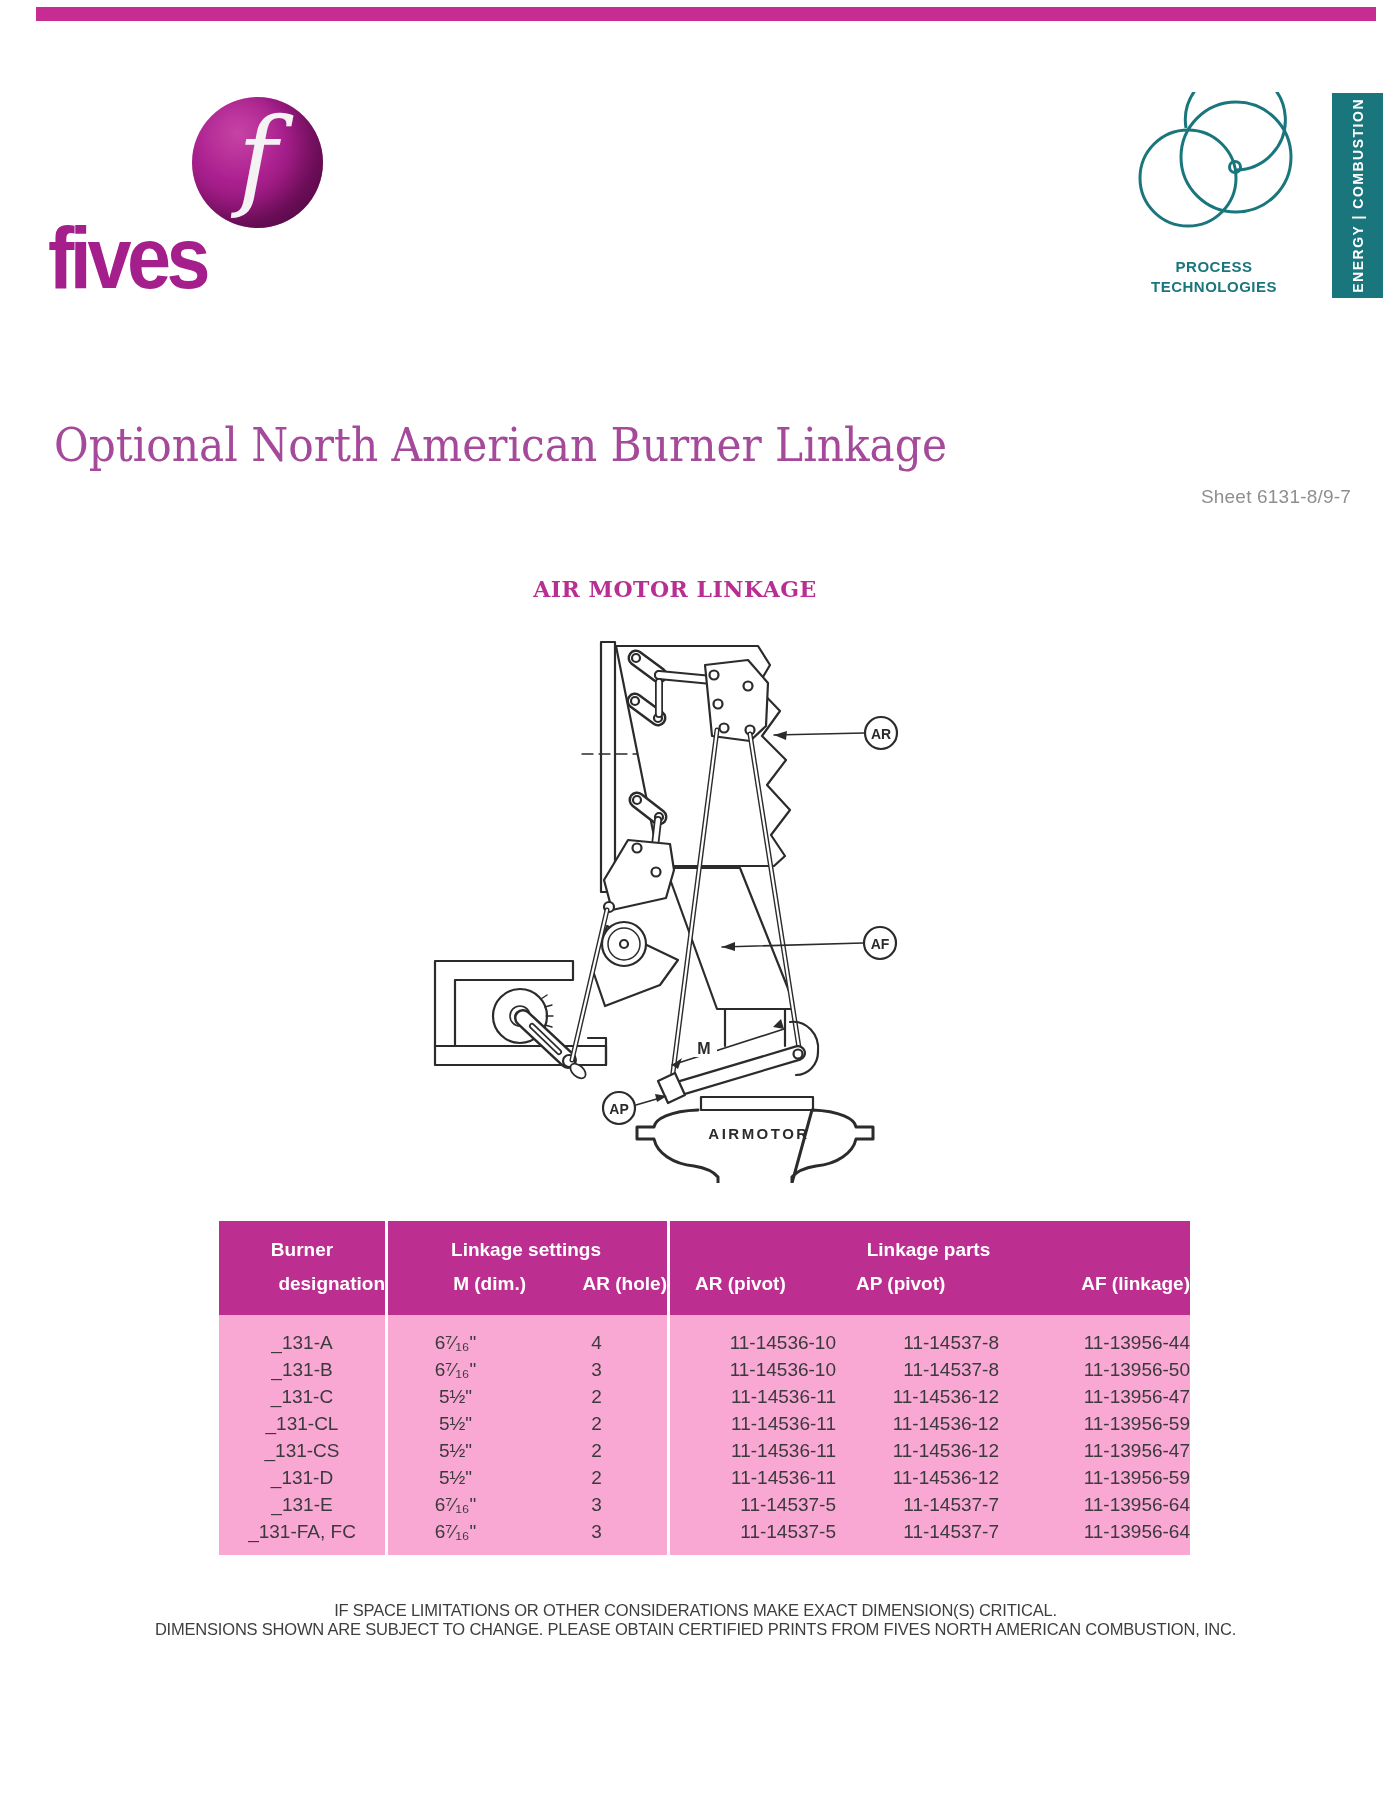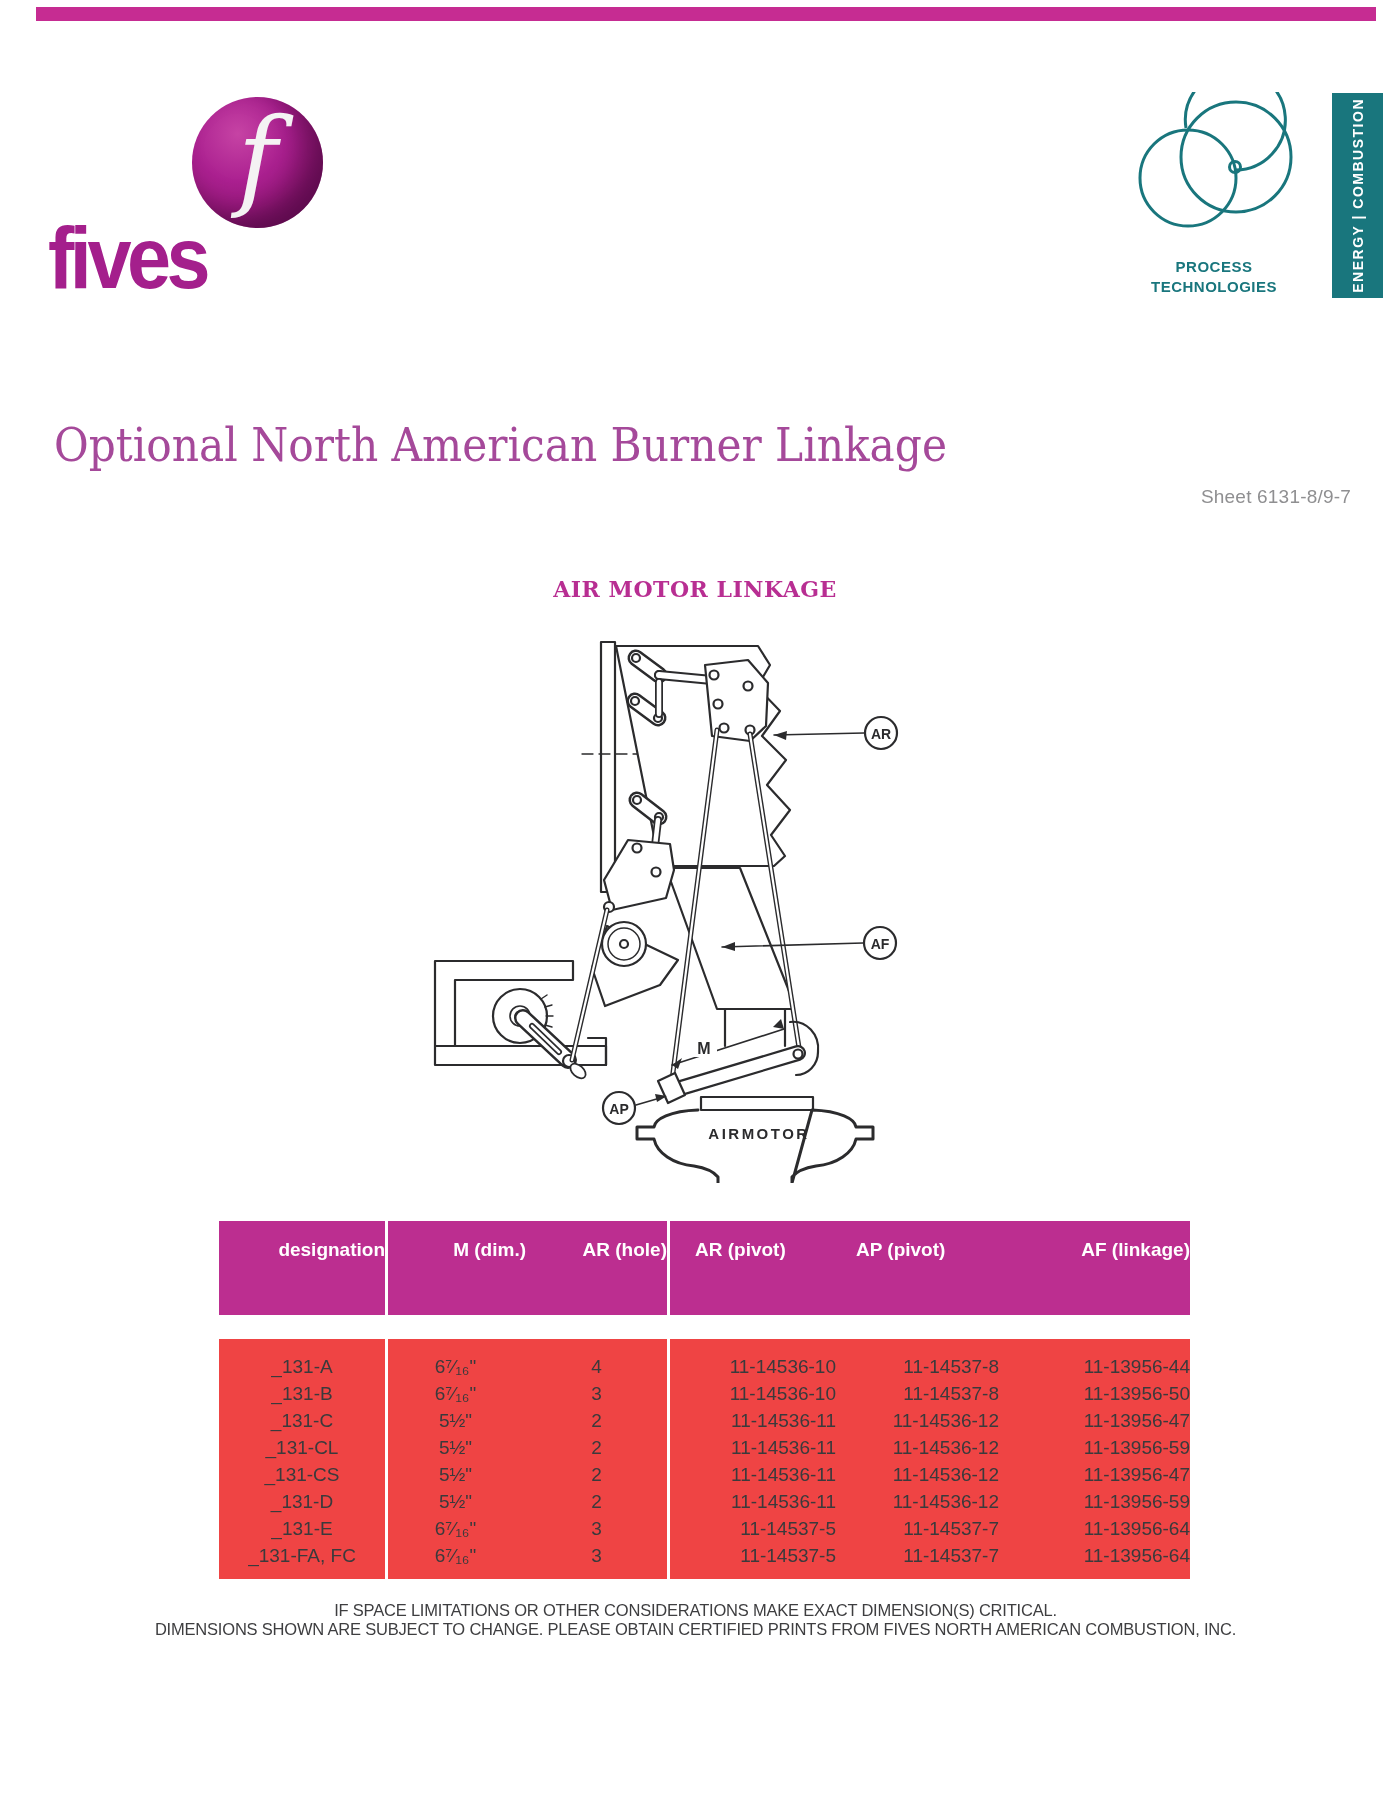--- a/index.html
+++ b/index.html
@@ -30,35 +30,35 @@
   .banner span{writing-mode:vertical-rl;transform:rotate(180deg);
     color:#ffffff;font-size:14px;font-weight:700;letter-spacing:1.5px;white-space:nowrap;}
 
   
   .doc-title{left:54px;top:418px;font-family:"DejaVu Serif",serif;font-weight:400;
     font-size:47px;color:#a5499a;letter-spacing:0px;transform:scaleX(.9);
     transform-origin:left top;white-space:nowrap;line-height:1.15;}
   .sheet-no{top:486px;right:40px;font-size:19px;color:#8f8f91;letter-spacing:.2px;}
 
   
-  .fig-heading{left:480px;top:576px;width:430px;text-align:center;
+  .fig-heading{left:460px;top:576px;width:430px;text-align:center;
     font-family:"DejaVu Serif",serif;font-weight:700;font-size:22px;
     color:#b82e92;letter-spacing:.5px;}
 
   .diagram{left:360px;top:608px;}
 
   
   .ptable{left:219px;top:1221px;width:971px;}
   .thead{background:#bc2e90;color:#ffffff;height:94px;box-sizing:border-box;
     padding-top:14px;}
   .g-row{display:grid;grid-template-columns:166px 282px 523px;height:34px;}
   .g-cell{text-align:center;font-weight:700;font-size:19px;line-height:30px;}
   .h-row{display:grid;grid-template-columns:166px 141px 141px 169px 163px 191px;height:34px;}
   .h-cell{font-weight:700;font-size:19px;line-height:30px;text-align:right;box-sizing:border-box;}
-  .tbody{background:#ef4444;padding:14px 0 10px 0;margin-top:24px;}
+  .tbody{background:#f9a8d4;padding:14px 0 10px 0;}
   .trow{display:grid;grid-template-columns:166px 141px 141px 169px 163px 191px;height:27px;}
   .tcell{font-size:19px;line-height:27px;text-align:center;color:#3a3a3c;box-sizing:border-box;white-space:nowrap;}
   .c3,.c4,.c5{text-align:right;}
   .c3{padding-left:20px;} .c4{padding-left:20px;} .c5{padding-left:16px;}
   .h-cell.c3{text-align:left;padding-left:28px;}
   .h-cell.c4{text-align:left;padding-left:20px;}
   .h-cell.c5{text-align:right;padding-left:16px;}
   .sep{position:absolute;top:0;bottom:0;width:3px;background:#ffffff;}
   .sep1{left:166px;} .sep2{left:448px;}
 
@@ -226,20 +226,25 @@
     <line x1="276" y1="497" x2="300" y2="490" stroke-width="1.6"></line>
     <path d="M307,488 l-12,-2 2,8 Z" fill="#2b2b2d" stroke="none"></path>
     <circle cx="259" cy="500" r="16" fill="#fff"></circle>
     <text x="259" y="506" text-anchor="middle" font-size="14" font-weight="700" fill="#2b2b2d" stroke="none" font-family="Liberation Sans, sans-serif">AP</text>
   </g>
 </svg>
 
 <div class="abs ptable" style="position:absolute;">
   <div style="position:relative;">
     <div class="thead">
+      <div class="g-row">
+        <div class="g-cell">Burner</div>
+        <div class="g-cell">Linkage settings</div>
+        <div class="g-cell">Linkage parts</div>
+      </div>
       <div class="h-row">
         <div class="h-cell">designation</div>
         <div class="h-cell">M (dim.)</div>
         <div class="h-cell">AR (hole)</div>
         <div class="h-cell c3">AR (pivot)</div>
         <div class="h-cell c4">AP (pivot)</div>
         <div class="h-cell c5">AF (linkage)</div>
       </div>
     </div>
     <div class="tbody">

